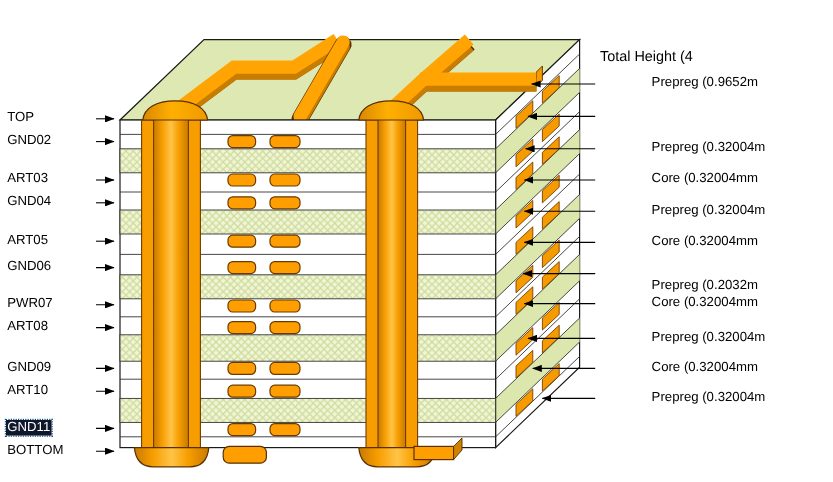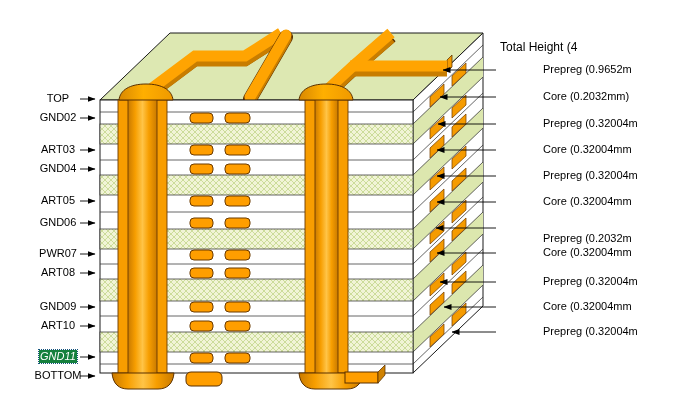--- a/index.html
+++ b/index.html
@@ -1,21 +1,21 @@
 <!DOCTYPE html>
 <html><head>
 <meta charset="utf-8">
 <style>
   html,body{margin:0;padding:0;background:#fff;}
   .screen{position:relative;width:694px;height:402px;background:#fff;overflow:hidden;
           font-family:"Liberation Sans","DejaVu Sans",sans-serif;color:#000;}
   svg.scene{position:absolute;left:0;top:0;}
-  .llabel{position:absolute;left:22px;width:72px;text-align:center;font-size:11px;line-height:13px;white-space:nowrap;}
+  .llabel{position:absolute;left:5px;width:72px;text-align:left;font-size:11px;line-height:13px;white-space:nowrap;}
   .llabel span{display:inline-block;padding:0 1px;}
-  .llabel span.selected{background:#15803d;color:#fff;outline:1px dotted #14537d;font-style:italic;}
+  .llabel span.selected{background:#0f172a;color:#fff;outline:1px dotted #14537d;}
   .rlabel{position:absolute;left:500px;font-size:11px;line-height:13px;white-space:nowrap;padding-left:43px;}
   .rtitle{position:absolute;left:500px;top:40px;font-size:12px;font-weight:normal;white-space:nowrap;}
 </style>
 </head>
 <body>
 
 <div class="screen">
 
 <svg class="scene" width="694" height="402" viewBox="0 0 694 402">
   <defs>
@@ -220,21 +220,20 @@
 <div class="llabel" style="top:216px"><span>GND06</span></div>
 <div class="llabel" style="top:247px"><span>PWR07</span></div>
 <div class="llabel" style="top:266px"><span>ART08</span></div>
 <div class="llabel" style="top:300px"><span>GND09</span></div>
 <div class="llabel" style="top:319px"><span>ART10</span></div>
 <div class="llabel" style="top:350px"><span class="selected">GND11</span></div>
 <div class="llabel" style="top:369px"><span>BOTTOM</span></div>
 
 <div class="rtitle">Total Height (4</div>
 <div class="rlabel" style="top:63px">Prepreg (0.9652m</div>
-<div class="rlabel" style="top:90px">Core (0.2032mm)</div>
 <div class="rlabel" style="top:117px">Prepreg (0.32004m</div>
 <div class="rlabel" style="top:143px">Core (0.32004mm</div>
 <div class="rlabel" style="top:169px">Prepreg (0.32004m</div>
 <div class="rlabel" style="top:195px">Core (0.32004mm</div>
 <div class="rlabel" style="top:232px">Prepreg (0.2032m</div>
 <div class="rlabel" style="top:246px">Core (0.32004mm</div>
 <div class="rlabel" style="top:275px">Prepreg (0.32004m</div>
 <div class="rlabel" style="top:300px">Core (0.32004mm</div>
 <div class="rlabel" style="top:325px">Prepreg (0.32004m</div>
 

